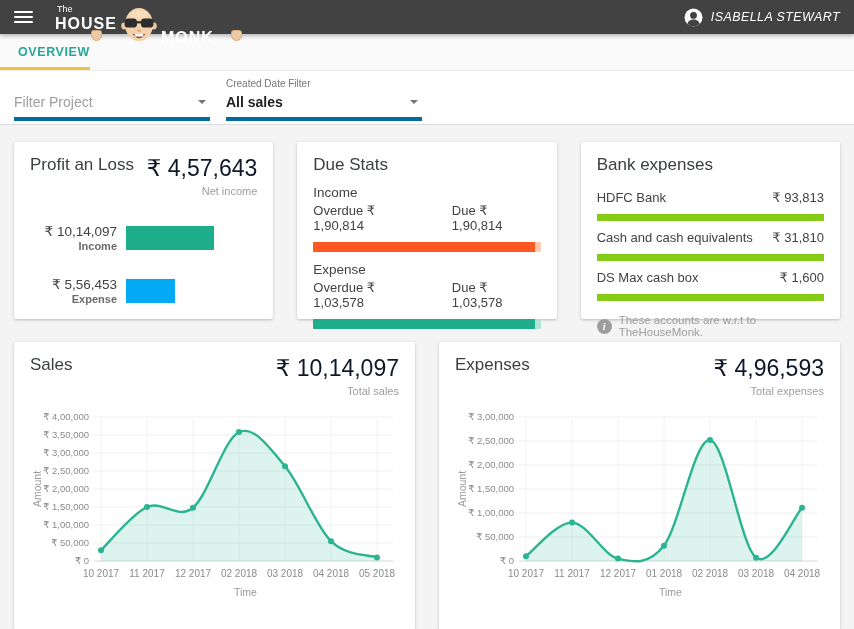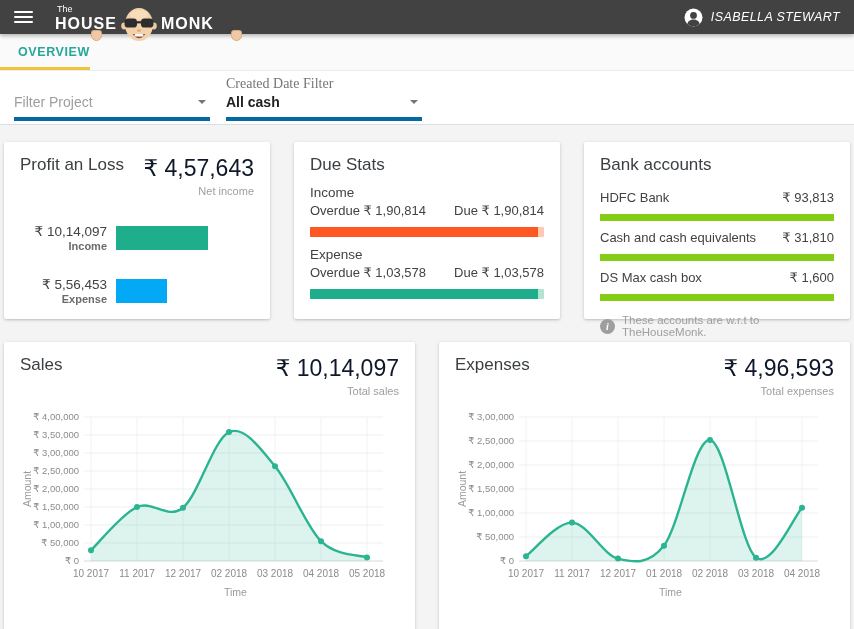--- a/index.html
+++ b/index.html
@@ -10,50 +10,50 @@
   .topbar { position:relative; z-index:30; height:34px; background:#424242;
     display:flex; align-items:center; padding:0 14px;
     box-shadow:0 2px 4px rgba(0,0,0,.28); }
   .menu-btn { width:19px; height:13px; display:flex; flex-direction:column;
     justify-content:space-between; cursor:pointer; }
   .menu-btn span { display:block; height:2.4px; background:#fff; border-radius:1px; }
   .logo { position:relative; display:flex; align-items:flex-start; margin-left:22px; height:34px; }
   .brand-block { display:flex; flex-direction:column; line-height:1; padding-top:5px; }
   .brand-the { font-size:9px; color:#fff; margin:0 0 2px 2px; }
   .brand-house { font-size:16px; font-weight:700; letter-spacing:1px; color:#fff; }
-  .brand-monk { font-size:16px; font-weight:700; letter-spacing:1px; color:#fff; margin-top:15px;text-align:center; }
+  .brand-monk { font-size:16px; font-weight:700; letter-spacing:1px; color:#fff; margin-top:29px;text-align:center; }
   .monk-face { position:relative; width:36px; height:34px; margin:0 4px; }
   .monk-face svg { position:absolute; top:5px; left:0; }
   .hand { position:absolute; top:30px; width:11px; height:11px;
     background:#eec9a3; border:1px solid #d9ab7f; border-radius:3px 3px 6px 6px; }
   .hand-left { left:-30px; }
   .hand-right { left:110px; }
   .spacer { flex:1; }
   .user-chip { display:flex; align-items:center; gap:8px; cursor:pointer;font-style:italic; }
   .user-name { font-size:12.5px; color:#fff; letter-spacing:.4px; }
 
   
   .tabbar { position:relative; height:37px; background:#fafafa; border-bottom:1px solid #ececec; }
   .tab { display:inline-block; padding:0 18px; line-height:36px; font-size:12.5px;
     font-weight:700; letter-spacing:.6px; color:#27a79a; cursor:pointer; }
   .tab-underline { position:absolute; left:0; bottom:0; width:90px; height:3px; background:#efc53e; }
 
   
   .filterbar { background:#fff; border-bottom:1px solid #dedede; padding:6px 14px 9px; display:flex; height:54px; }
   .field { width:196px; margin-right:16px; display:flex; flex-direction:column; }
-  .f-label { font-size:14px; color:#757575; height:13px; line-height:13px;font-family:Liberation Serif, serif; }
+  .f-label { font-size:10px; color:#757575; height:13px; line-height:13px; }
   .f-control { display:flex; align-items:center; justify-content:space-between;
     border-bottom:4px solid #0369a1; padding:4px 4px 7px 0; font-size:14px; cursor:pointer; }
   .f-placeholder { color:#9e9e9e; }
   .f-value { color:#212121; font-weight:700; }
   .caret { width:0; height:0; border-left:4px solid transparent; border-right:4px solid transparent;
     border-top:4px solid #757575; }
 
   
-  .row { display:flex; gap:24px; margin:17px 4px 0;border-radius:32px; }
+  .row { display:flex; gap:24px; margin:17px 14px 0;border-radius:32px; }
   .card { flex:1; background:#fff; border-radius:2px; padding:13px 16px;
     box-shadow:0 1px 2px rgba(0,0,0,.12), 0 1px 4px rgba(0,0,0,.12); }
   .row1 .card { height:177px; }
   .row2 .card { height:288px; margin-top:6px; }
   .card-head { display:flex; justify-content:space-between; align-items:flex-start; }
   .card-title { font-size:17px; color:#3c4043; }
   .head-right { text-align:right; }
   .big-value { font-size:23px; color:#0f172a; }
   .sub-label { font-size:11px; color:#9e9e9e; margin-top:3px; }
 
@@ -146,21 +146,21 @@
   <div class="field">
     <div class="f-label">&nbsp;</div>
     <div class="f-control">
       <span class="f-placeholder">Filter Project</span>
       <span class="caret"></span>
     </div>
   </div>
   <div class="field">
     <div class="f-label">Created Date Filter</div>
     <div class="f-control">
-      <span class="f-value">All cash</span>
+      <span class="f-value">All sales</span>
       <span class="caret"></span>
     </div>
   </div>
 </div>
 
 <div class="row row1">
 
   <div class="card">
     <div class="card-head">
       <div class="card-title">Profit an Loss</div>
@@ -209,21 +209,21 @@
         <span>Overdue ₹ 1,03,578</span>
         <span>Due ₹ 1,03,578</span>
       </div>
       <div class="ds-bar" style="background: rgb(180, 226, 213);">
           <div class="ds-fill" style="width: 97.5%; background: rgb(30, 174, 140);"></div>
         </div>
     </div>
   </div>
 
   <div class="card">
-    <div class="card-title">Bank accounts</div>
+    <div class="card-title">Bank expenses</div>
     <div class="ba-rows">
       <div class="ba-row">
         <span>HDFC Bank</span>
         <span>₹ 93,813</span>
       </div>
       <div class="ba-row">
         <span>Cash and cash equivalents</span>
         <span>₹ 31,810</span>
       </div>
       <div class="ba-row">

